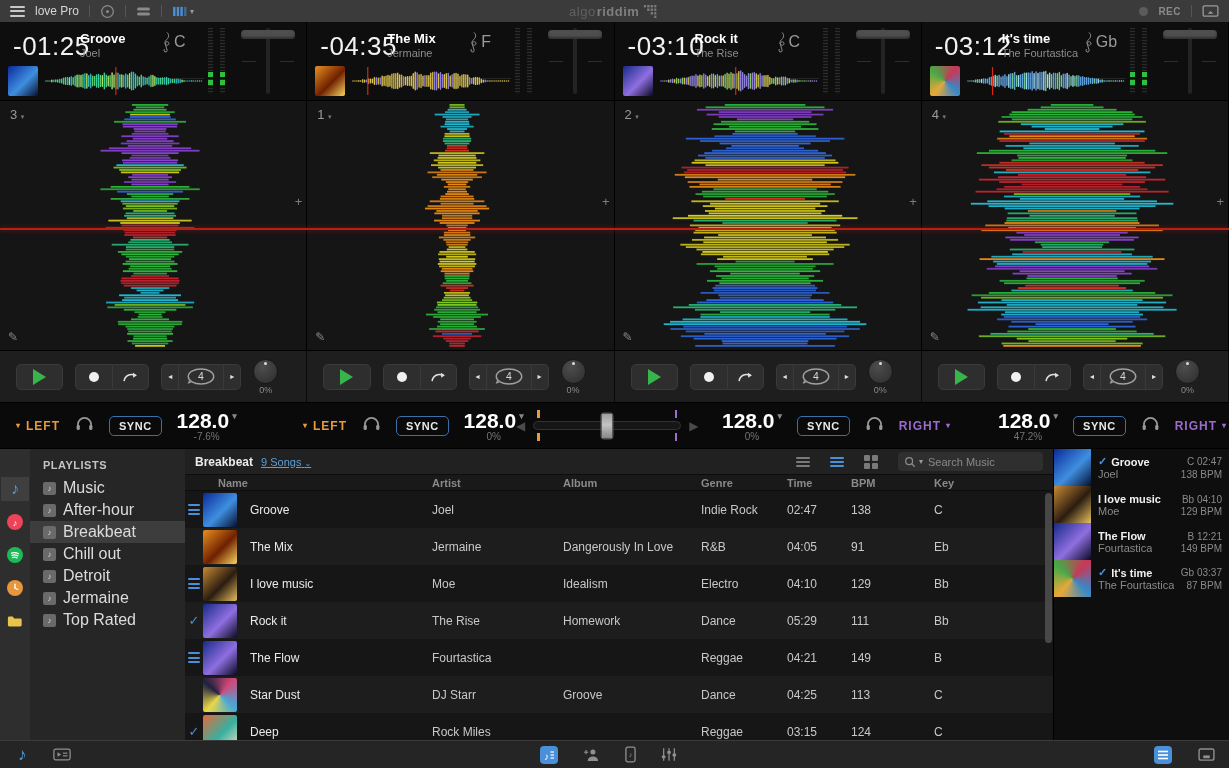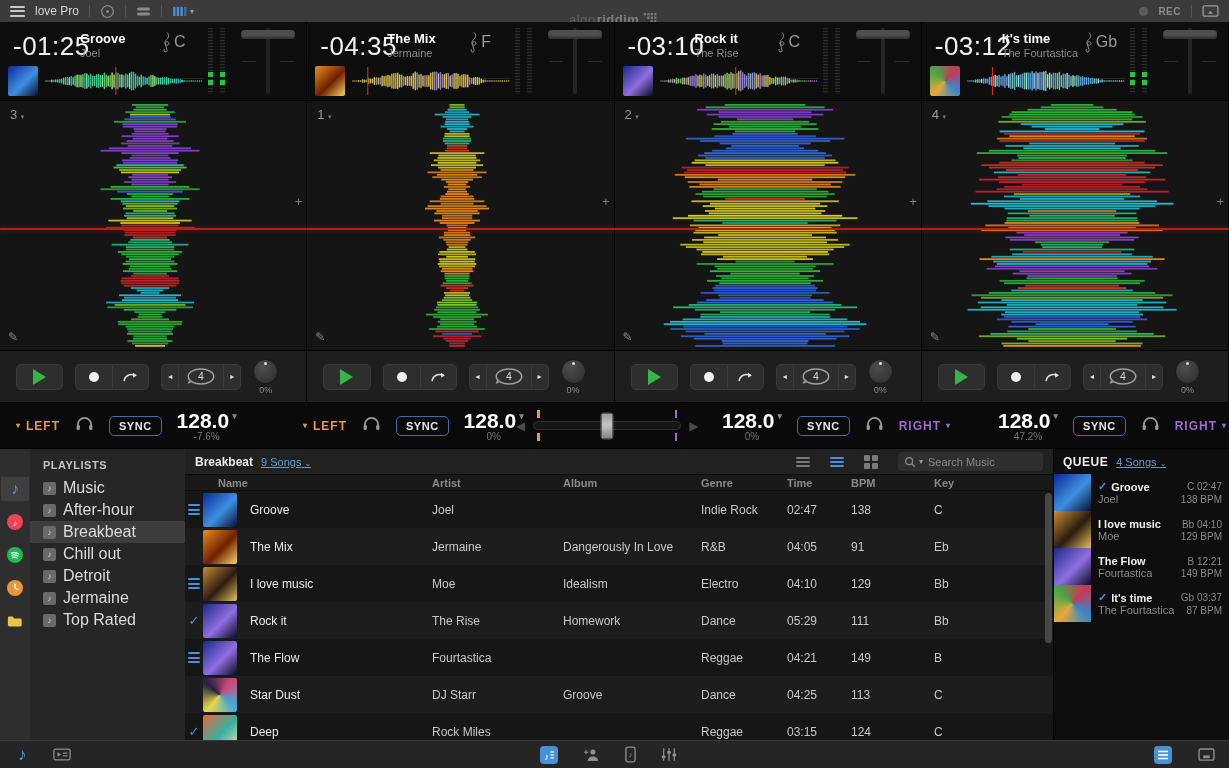--- a/index.html
+++ b/index.html
@@ -6,21 +6,21 @@
   *{box-sizing:border-box;}
   .app{width:1229px;height:768px;overflow:hidden;background:#000;font-family:"Liberation Sans",sans-serif;display:flex;flex-direction:column;position:relative;}
   
   .menubar{height:22px;background:#3b3b3b;display:flex;align-items:center;padding:0 10px;gap:10px;position:relative;flex-shrink:0;}
   .mb-burger{display:flex;flex-direction:column;gap:2.5px;cursor:pointer;}
   .mb-burger span{display:block;width:15px;height:2px;background:#c8c8c8;border-radius:1px;}
   .mb-app{color:#d6d6d6;font-size:12px;}
   .mb-div{width:1px;height:12px;background:#555;}
   .mb-ic{display:flex;align-items:center;gap:3px;}
   .mb-caret{color:#9a9a9a;font-size:8px;}
-  .mb-center{position:absolute;left:50%;top:0;height:100%;transform:translateX(-52%);display:flex;align-items:center;gap:4px;margin-top:8px;}
+  .mb-center{position:absolute;left:50%;top:0;height:100%;transform:translateX(-52%);display:flex;align-items:center;gap:4px;}
   .brand-light{color:#606060;font-size:13px;letter-spacing:.5px;}
   .brand-bold{color:#7e7e7e;font-size:13px;font-weight:bold;letter-spacing:.5px;margin-left:-3px;}
   .mb-right{margin-left:auto;display:flex;align-items:center;gap:10px;}
   .rec-dot{width:9px;height:9px;border-radius:50%;background:#5c5c5c;display:inline-block;}
   .rec-label{color:#8a8a8a;font-size:10px;font-weight:bold;letter-spacing:.5px;}
   
   .decks-row{height:78px;display:flex;flex-shrink:0;background:#000;}
   .deck-header{position:relative;width:25%;height:100%;background:#0e0e0e;border-right:1px solid #000;}
   .dh-time{position:absolute;left:13px;top:9px;font-size:26px;color:#f2f2f2;letter-spacing:.5px;}
   .dh-title{position:absolute;left:80px;top:9px;font-size:13px;font-weight:bold;color:#fff;width:82px;white-space:nowrap;overflow:hidden;}
@@ -1522,24 +1522,20 @@
     <span class="cell genre">Reggae</span>
     <span class="cell time">03:15</span>
     <span class="cell bpm">124</span>
     <span class="cell key">C</span>
   </div>
         </div>
       <div class="scrollbar"></div>
     </div>
 
     <div class="queue">
-      <div class="q-head">
-        <span class="q-title">QUEUE</span>
-        <span class="t-link"><span>4 Songs</span> <span class="mb-caret">⌄</span></span>
-      </div>
       <div id="q-items">
           <div class="q-item">
     <span class="q-art" style="background: linear-gradient(135deg, rgb(10, 42, 154), rgb(63, 143, 224) 55%, rgb(6, 16, 48));"></span>
     <span class="q-body">
       <span class="q-line">
         <span class="q-name">
                   <span class="check qcheck">✓</span>
                   <span class="q-name-text">Groove</span>
                 </span>
         <span class="q-meta q-keytime">C 02:47</span>

